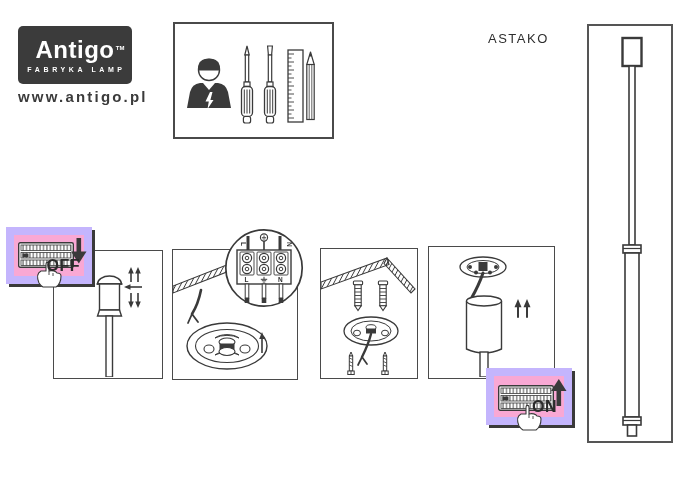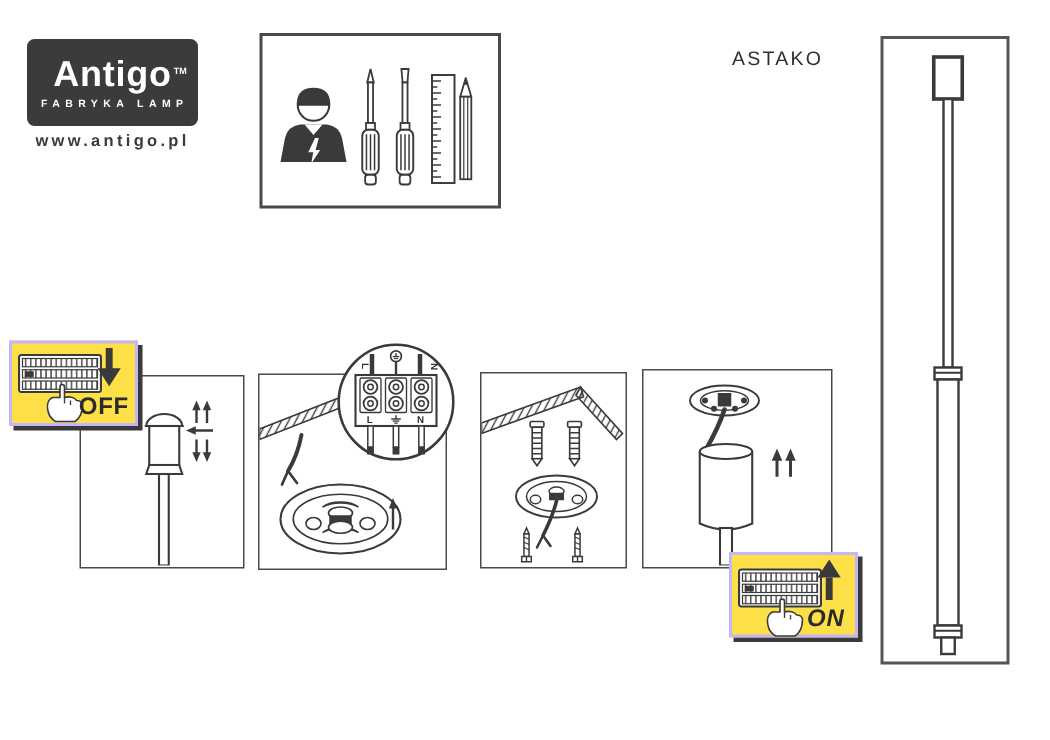--- a/index.html
+++ b/index.html
@@ -5,35 +5,35 @@
   html,body{margin:0;padding:0;background:#fff;}
   #page{position:relative;width:700px;height:493px;background:#fff;overflow:hidden;
         font-family:"Liberation Sans",sans-serif;color:#2f2f2f;}
   .abs{position:absolute;}
   
   #logo-box{left:18px;top:26px;width:114px;height:58px;background:#3b3b3b;border-radius:5px;
             display:flex;flex-direction:column;align-items:center;justify-content:center;z-index:2;}
   #brand-name{color:#fff;font-weight:bold;font-size:24px;line-height:24px;letter-spacing:.5px;position:relative;}
   #brand-tm{color:#fff;font-size:6px;font-weight:bold;position:absolute;top:-2px;right:-10px;letter-spacing:0;}
   #brand-tagline{color:#fff;font-size:7px;letter-spacing:3.6px;margin-top:4px;margin-left:3px;font-weight:bold;}
-  #brand-site{left:18px;top:88px;width:114px;text-align:center;font-size:11px;font-weight:bold;
+  #brand-site{left:18px;top:88px;width:114px;text-align:center;font-size:15px;font-weight:bold;
               letter-spacing:2.2px;color:#3b3b3b;}
   
   .panel{position:absolute;background:#fff;border:1.6px solid #4a4a4a;box-sizing:border-box;}
   #tools-box{left:173px;top:22px;width:161px;height:117px;border-width:2px;}
   #lamp-box{left:587px;top:24px;width:86px;height:419px;border-width:2px;border-color:#555;}
   #step1-box{left:53px;top:250px;width:110px;height:129px;z-index:1;}
   #step2-box{left:172px;top:249px;width:126px;height:131px;z-index:1;}
   #step3-box{left:320px;top:248px;width:98px;height:131px;z-index:1;}
   #step4-box{left:428px;top:246px;width:127px;height:133px;z-index:1;}
   #terminal-detail{left:224px;top:228px;width:80px;height:84px;z-index:3;}
-  .switch-box{position:absolute;width:86px;height:57px;background:#fde047;border:2px solid #c4b5fd;
+  .switch-box{position:absolute;width:86px;height:57px;background:#f9a8d4;border:8px solid #c4b5fd;
               box-sizing:border-box;box-shadow:3px 3px 0 #3a3a3a;z-index:5;}
   #off-box{left:6px;top:227px;}
-  #on-box{left:486px;top:368px;font-style:italic;}
+  #on-box{left:486px;top:368px;}
   .switch-label{position:absolute;font-size:16px;font-weight:bold;color:#2b2b2b;letter-spacing:.5px;}
   #off-label{right:4px;bottom:1px;}
   #on-label{right:7px;bottom:1px;}
   
   #model-name{left:488px;top:31px;font-size:13px;letter-spacing:1.5px;color:#2e2e2e;font-weight:500;}
   svg{display:block;}
   svg text{font-family:"Liberation Sans",sans-serif;fill:#2f2f2f;}
 </style>
 </head>
 <body>

